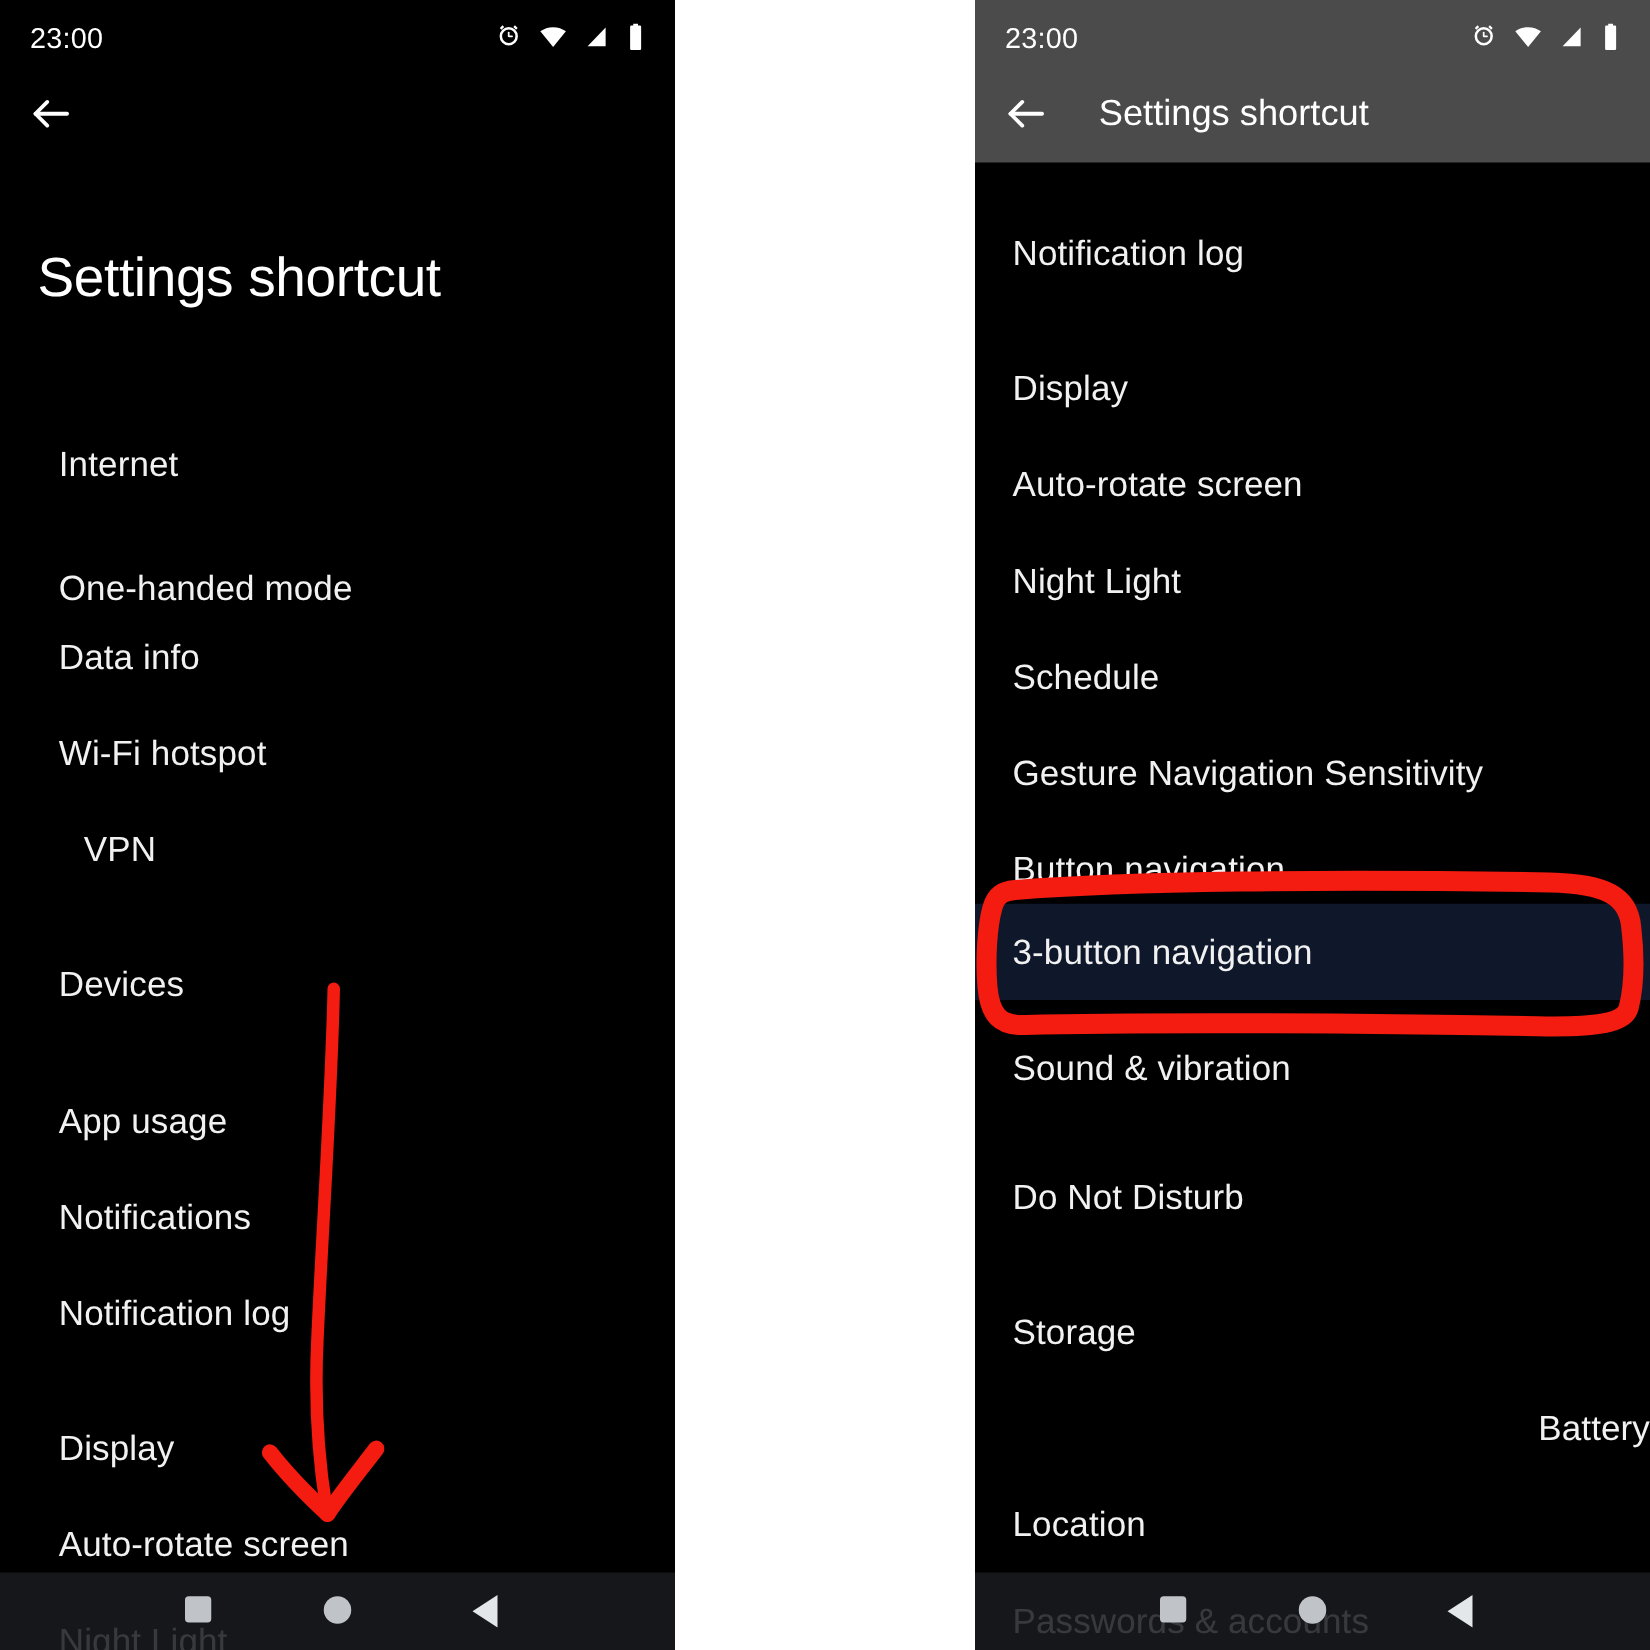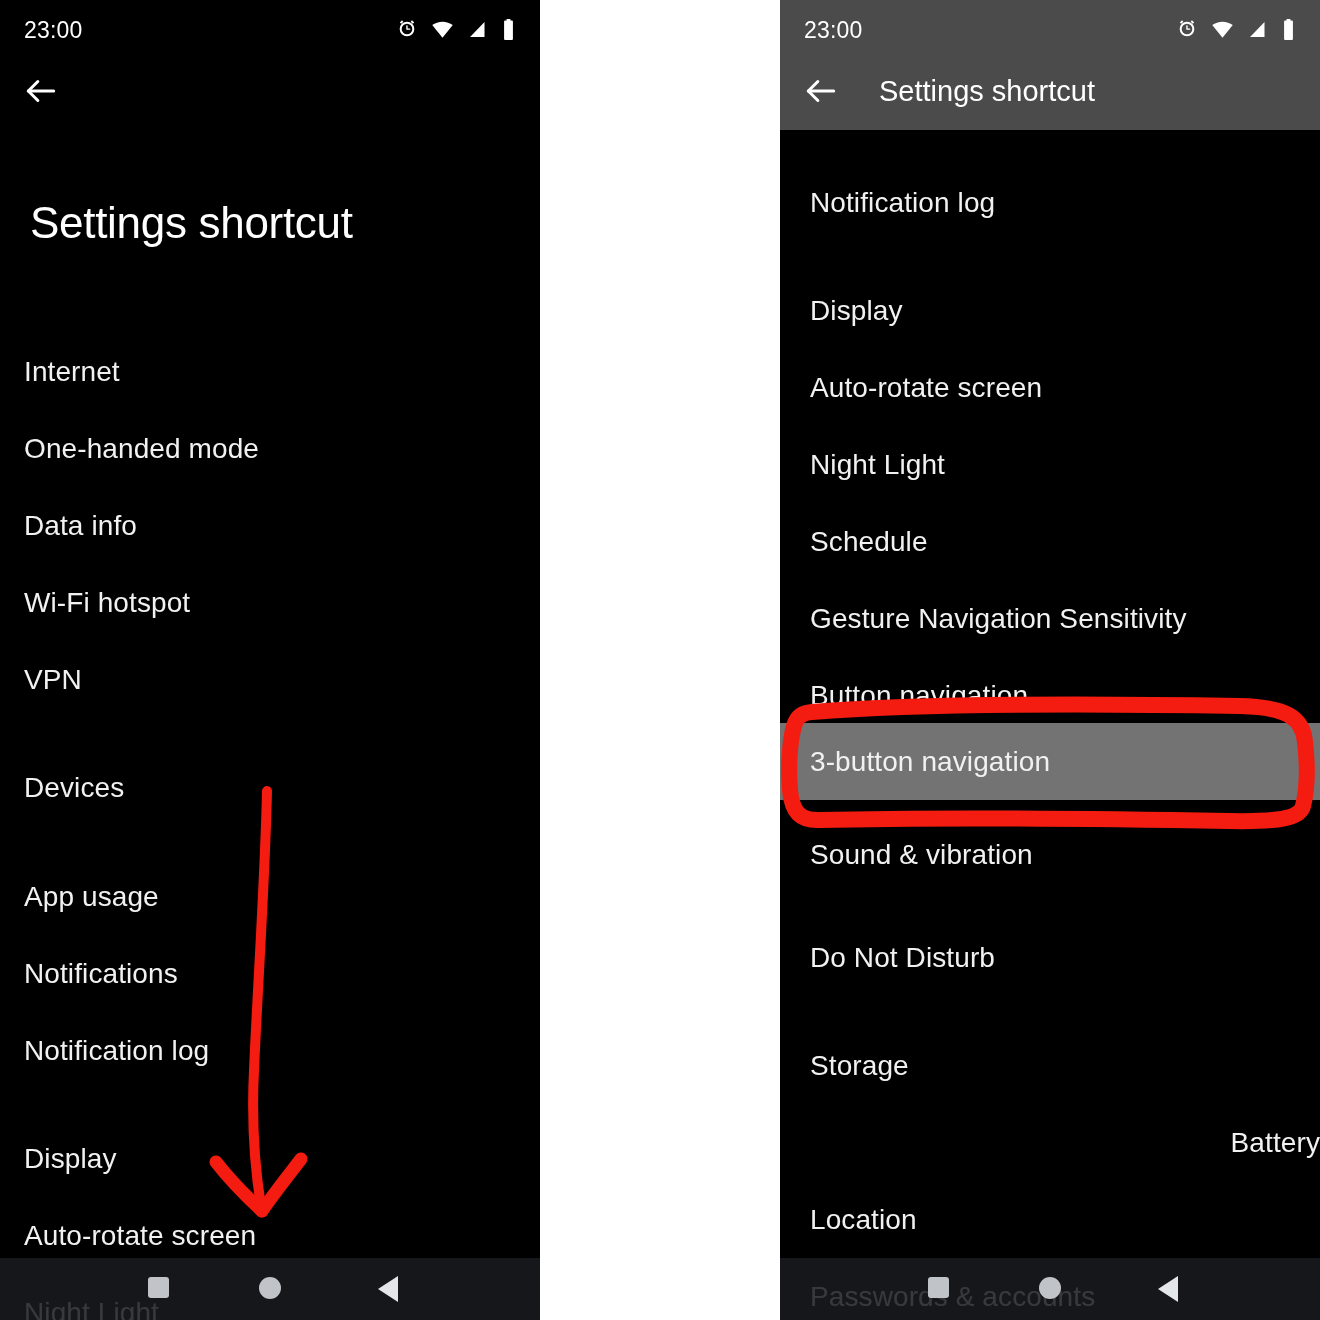--- a/index.html
+++ b/index.html
@@ -107,28 +107,28 @@
   }
   .row {
     position: absolute;
     left: 0;
     width: 100%;
     height: 77px;
     display: flex;
     align-items: center;
   }
   .row .label {
-    padding-left: 24px;
+    padding-left: 47px;
     font-size: 28px;
     color: #f1f1f1;
     white-space: nowrap;
     letter-spacing: 0.1px;
   }
   #phone-right .row .label { padding-left: 30px; }
-  .row.highlight { background: #737373; }
+  .row.highlight { background: #0f172a; }
 
   
   .navbar {
     position: absolute;
     left: 0;
     bottom: 0;
     width: 100%;
     height: 62px;
     background: rgba(24, 27, 31, 0.86);
   }
@@ -210,30 +210,30 @@
         <polyline points="10,6 4,12 10,18"></polyline>
       </svg>
     </div>
 
     <div id="left-title">Settings shortcut</div>
 
     <div class="list" id="left-list">
         <div class="row" style="top: 333px;">
           <span class="label">Internet</span>
         </div>
-        <div class="row" style="top: 410px;">
+        <div class="row" style="top: 410px; align-items: flex-end;">
           <span class="label">One-handed mode</span>
         </div>
         <div class="row" style="top: 487px;">
           <span class="label">Data info</span>
         </div>
         <div class="row" style="top: 564px;">
           <span class="label">Wi-Fi hotspot</span>
         </div>
-        <div class="row" style="top: 641px;">
+        <div class="row" style="top: 641px; margin-left: 20px;">
           <span class="label">VPN</span>
         </div>
         <div class="row" style="top: 749px;">
           <span class="label">Devices</span>
         </div>
         <div class="row" style="top: 858px;">
           <span class="label">App usage</span>
         </div>
         <div class="row" style="top: 935px;">
           <span class="label">Notifications</span>

